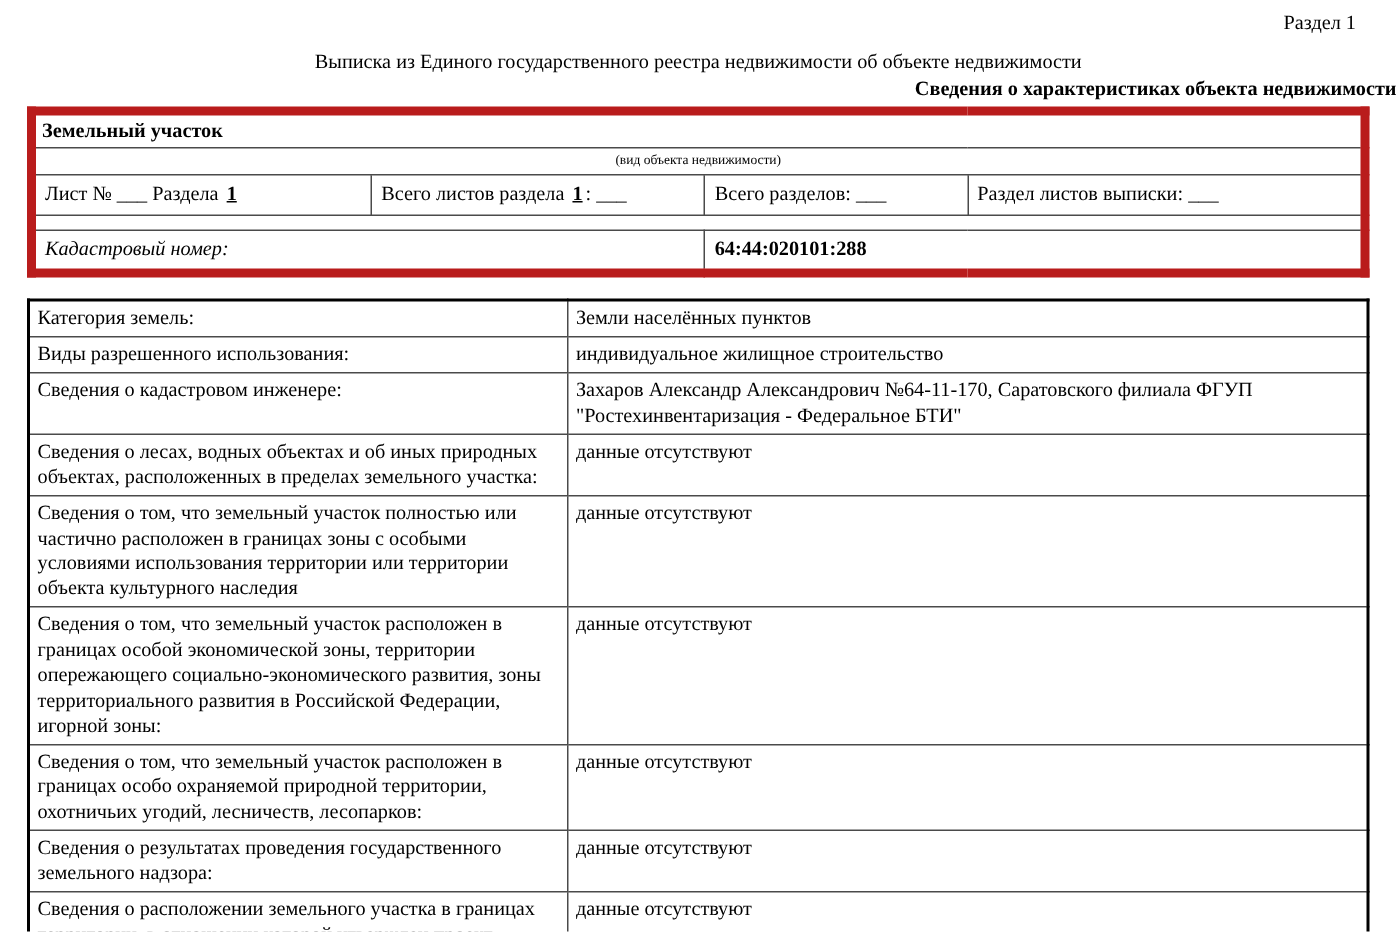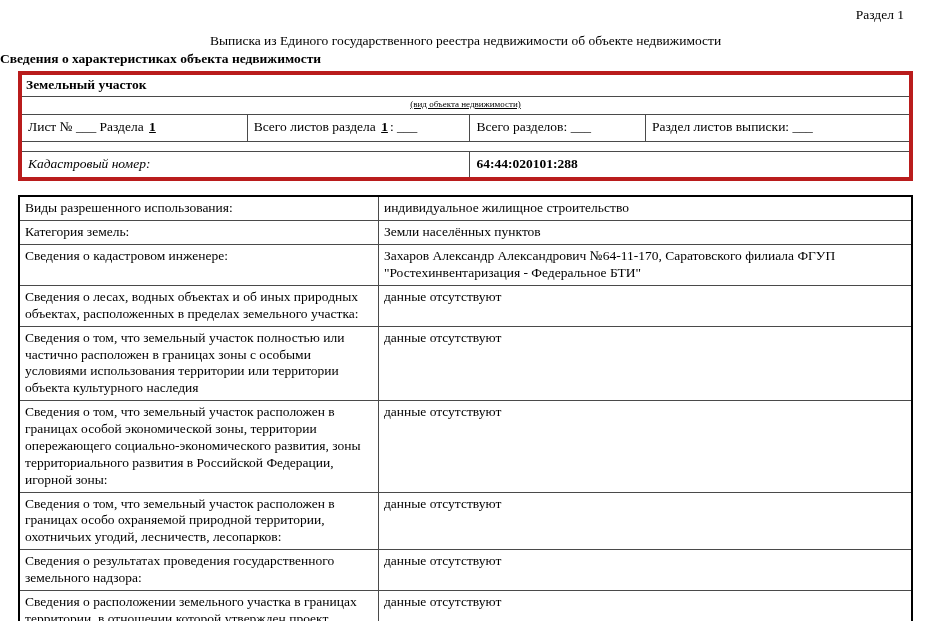--- a/index.html
+++ b/index.html
@@ -21,50 +21,49 @@
     text-align: right;
     padding: 7px 27px 0 0;
     font-size: 13.5px;
   }
   .title1 {
     text-align: center;
     margin-top: 10px;
     font-size: 13.5px;
   }
   .title2 {
-    text-align: left;
+    text-align: right;
     margin-top: 2px;
     font-size: 13.5px;
     font-weight: bold;
   }
 
   table {
     border-collapse: collapse;
     table-layout: fixed;
     width: 895px;
     margin-left: 18px;
   }
-  table.t1 { margin-top: 4px; border: 4px solid #b91c1c; }
+  table.t1 { margin-top: 4px; border: 6px solid #b91c1c; }
   table.t2 { margin-top: 14px; border: 2px solid #000; }
 
   td {
     border: 1px solid #4a4a4a;
     padding: 3px 5px;
     vertical-align: top;
     line-height: 1.25;
     word-wrap: break-word;
   }
 
   .t1 .obj-type { font-weight: bold; padding: 2px 4px; }
   .t1 .caption {
     text-align: center;
     font-size: 9px;
     padding: 2px 4px 4px 4px;
     line-height: 1.2;
-    text-decoration: underline;
   }
   .t1 .sheet-cell { padding: 4px 4px 5px 6px; white-space: nowrap; overflow: hidden; }
   .t1 .empty-row td { height: 9px; padding: 0; }
   .t1 .cad-label { padding: 4px 4px 5px 6px; font-style: italic; }
   .t1 .cad-value { font-weight: bold; padding: 4px 4px 5px 6px; }
 
   .num { font-weight: bold; text-decoration: underline; padding: 0 2px; }
   .blank { letter-spacing: 0; font-style: italic; }
 
   .t2 td.lbl { width: 40%; }
@@ -120,26 +119,26 @@
     <tr>
       <td colspan="2" class="cad-label">Кадастровый номер:</td>
       <td colspan="2" class="cad-value">64:44:020101:288</td>
     </tr>
   </tbody>
     </table>
 
   <table class="t2">
     <tbody>
         <tr>
+      <td class="lbl">Категория земель:</td>
+      <td class="val">Земли населённых пунктов</td>
+    </tr>
+    <tr>
       <td class="lbl">Виды разрешенного использования:</td>
       <td class="val">индивидуальное жилищное строительство</td>
-    </tr>
-    <tr>
-      <td class="lbl">Категория земель:</td>
-      <td class="val">Земли населённых пунктов</td>
     </tr>
     <tr>
       <td class="lbl">Сведения о кадастровом инженере:</td>
       <td class="val">Захаров Александр Александрович №64-11-170, Саратовского филиала ФГУП "Ростехинвентаризация - Федеральное БТИ"</td>
     </tr>
     <tr>
       <td class="lbl">Сведения о лесах, водных объектах и об иных природных объектах, расположенных в пределах земельного участка:</td>
       <td class="val">данные отсутствуют</td>
     </tr>
     <tr>

